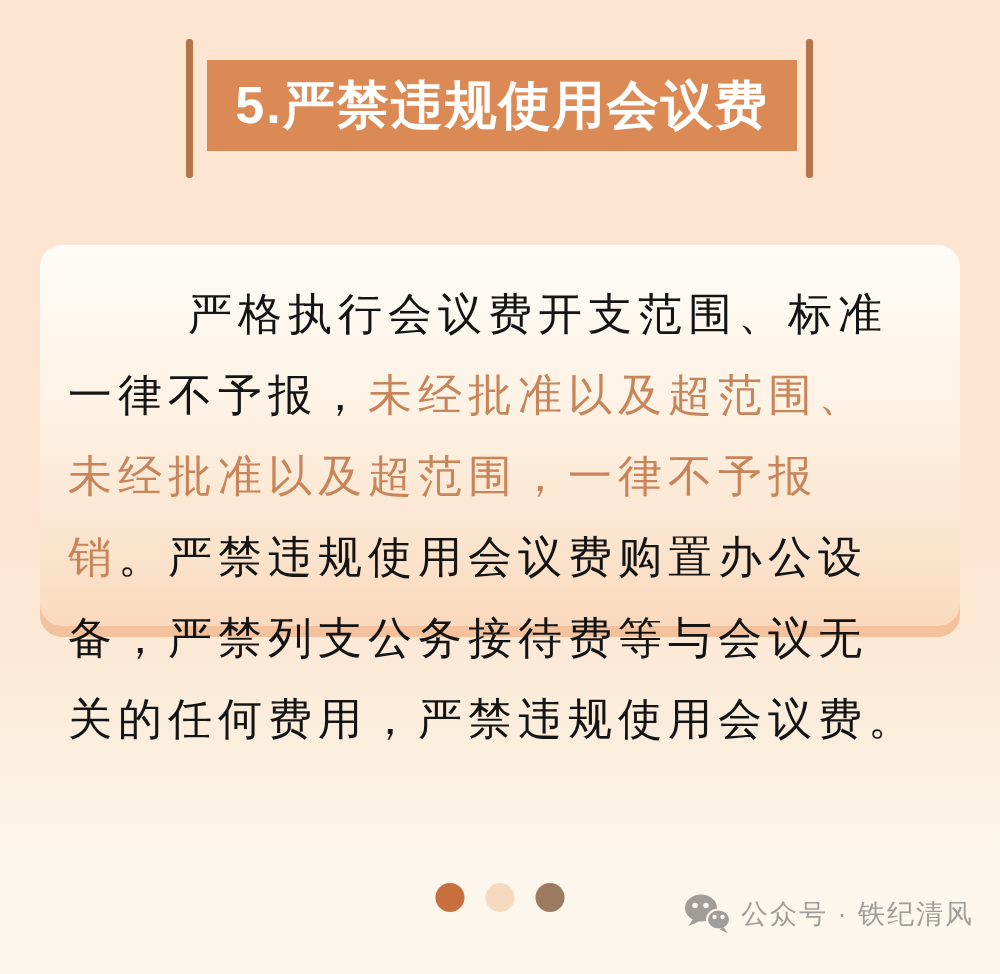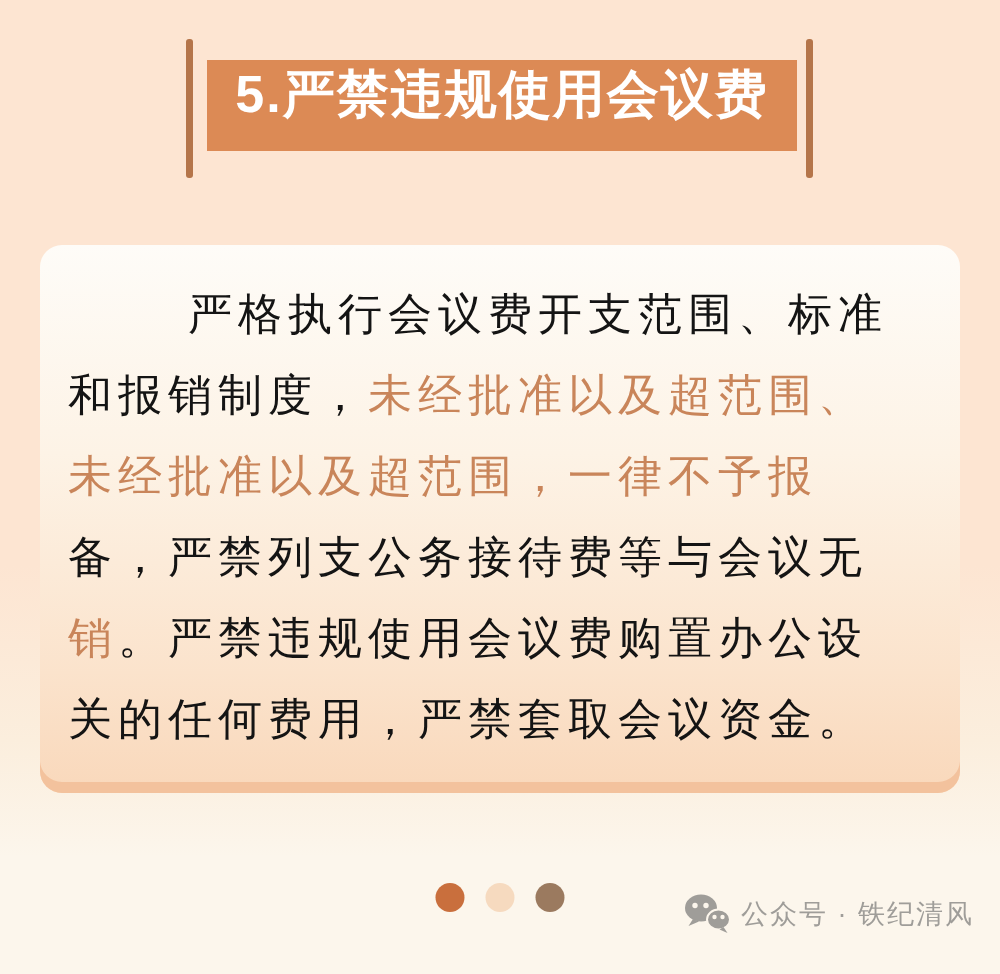--- a/index.html
+++ b/index.html
@@ -27,35 +27,35 @@
   }
   .bar-left  { left: 186px; }
   .bar-right { left: 806px; }
 
   
   .banner {
     position: absolute;
     left: 207px; top: 60px;
     width: 590px; height: 91px;
     background: var(--banner, #dc8a55);
-    display: flex; justify-content: center;
+    display: flex; align-items: center; justify-content: center;
   }
   .banner span {
     color: var(--title-text, #ffffff);
     font-size: 52px;
     font-weight: 700;
     letter-spacing: 2px;
     white-space: nowrap;
   }
 
   
   .card {
     position: absolute;
     left: 40px; top: 245px;
-    width: 920px; height: 548px;
+    width: 920px; height: 392px;
     border-radius: 22px;
     background: linear-gradient(180deg,
       var(--card-top, #fefcf8) 0%,
       #fdf3e6 38%,
       #fbe3cc 78%,
       var(--card-bottom, #f9d8bb) 100%);
     box-shadow: inset 0 -11px 0 var(--card-edge, #f3c29d);
   }
   .body-text {
     position: absolute;
@@ -101,25 +101,25 @@
   <div class="bar bar-left"></div>
   <div class="bar bar-right"></div>
 
   <div class="banner">
     <span>5.严禁违规使用会议费</span>
   </div>
 
   <div class="card">
     <div class="body-text">
         <div class="line indent"><span>严格执行会议费开支范围、标准</span></div>
-        <div class="line"><span>和报销制度，</span><span class="hl">未经批准以及超范围、</span></div>
+        <div class="line"><span>一律不予报，</span><span class="hl">未经批准以及超范围、</span></div>
         <div class="line"><span class="hl">未经批准以及超范围，一律不予报</span></div>
+        <div class="line"><span class="hl">销</span><span>。严禁违规使用会议费购置办公设</span></div>
         <div class="line"><span>备，严禁列支公务接待费等与会议无</span></div>
-        <div class="line"><span class="hl">销</span><span>。严禁违规使用会议费购置办公设</span></div>
-        <div class="line"><span>关的任何费用，严禁套取会议资金。</span></div>
+        <div class="line"><span>关的任何费用，严禁违规使用会议费。</span></div>
       </div>
   </div>
 
   <div class="dots">
       <span class="dot" style="background: rgb(201, 111, 61);"></span>
       <span class="dot" style="background: rgb(246, 218, 191);"></span>
       <span class="dot" style="background: rgb(155, 122, 95);"></span>
     </div>
 
   <div class="footer">

